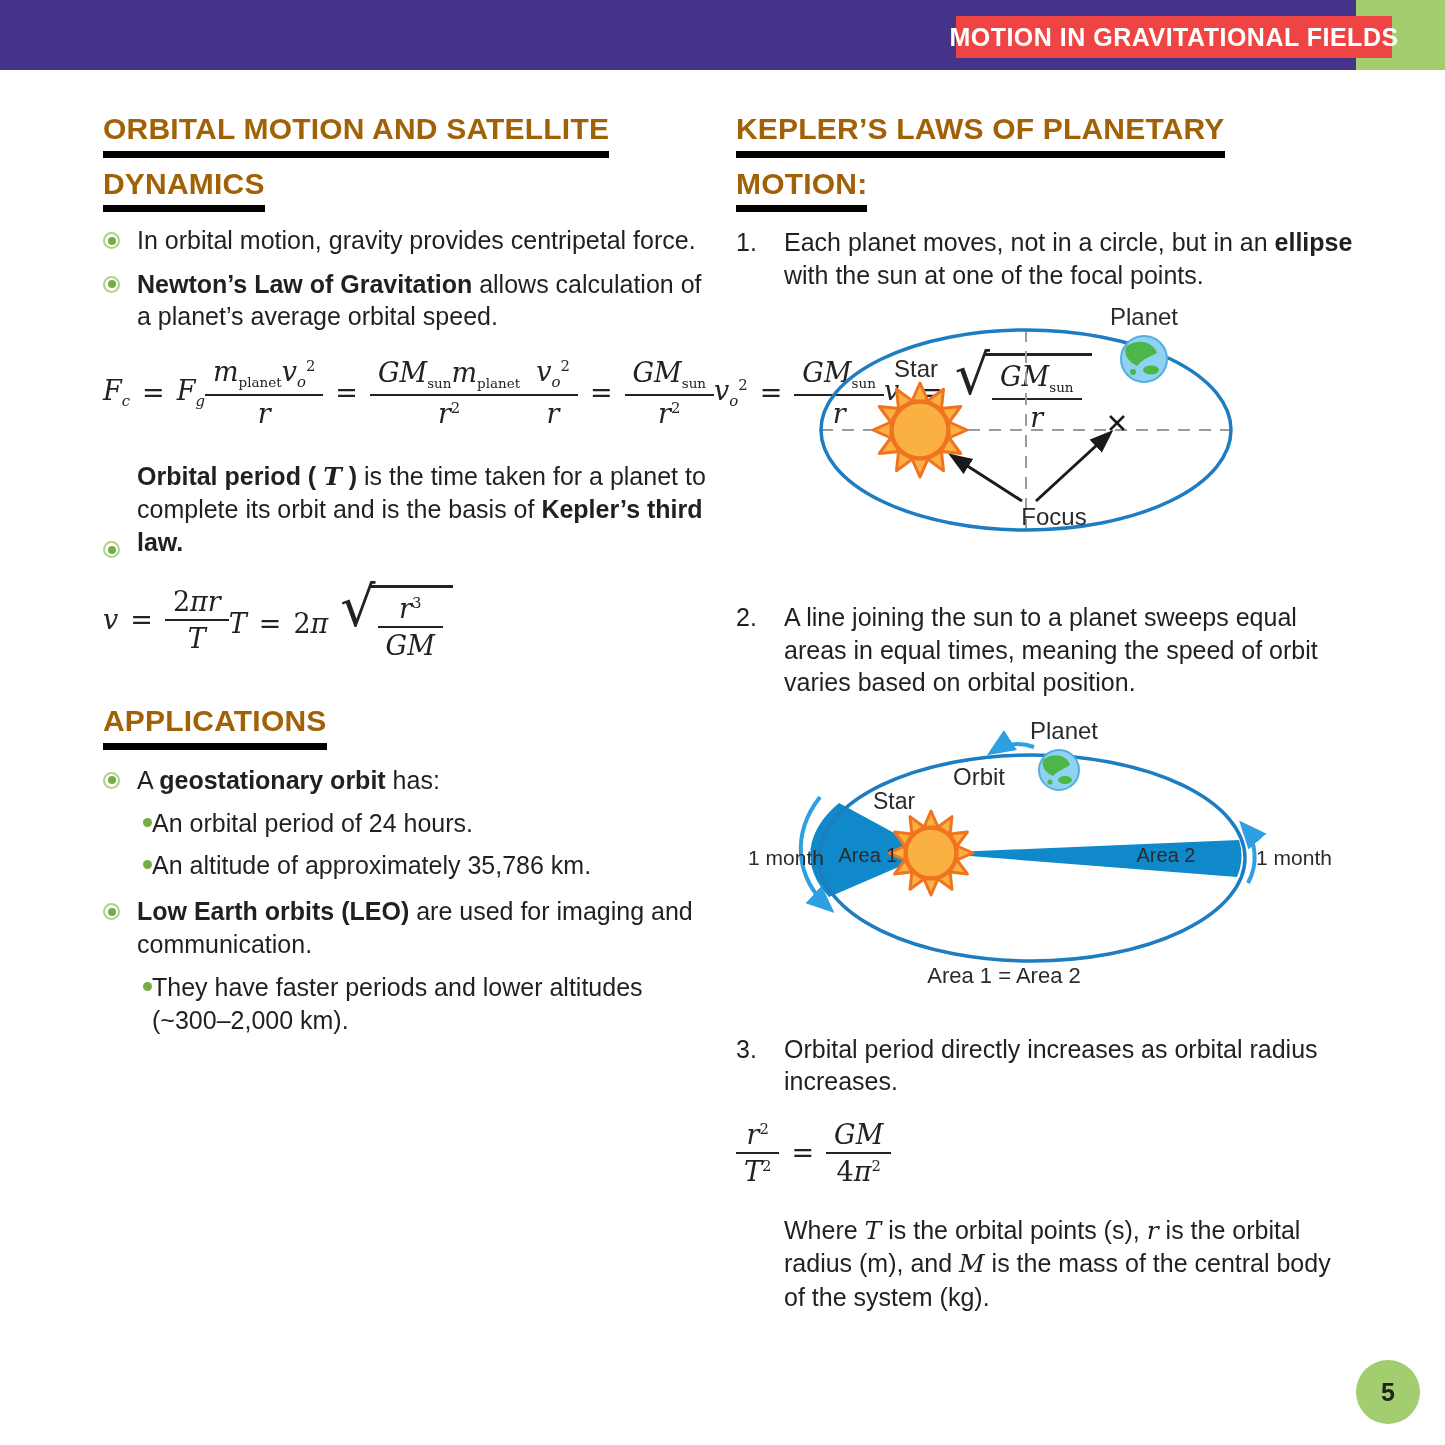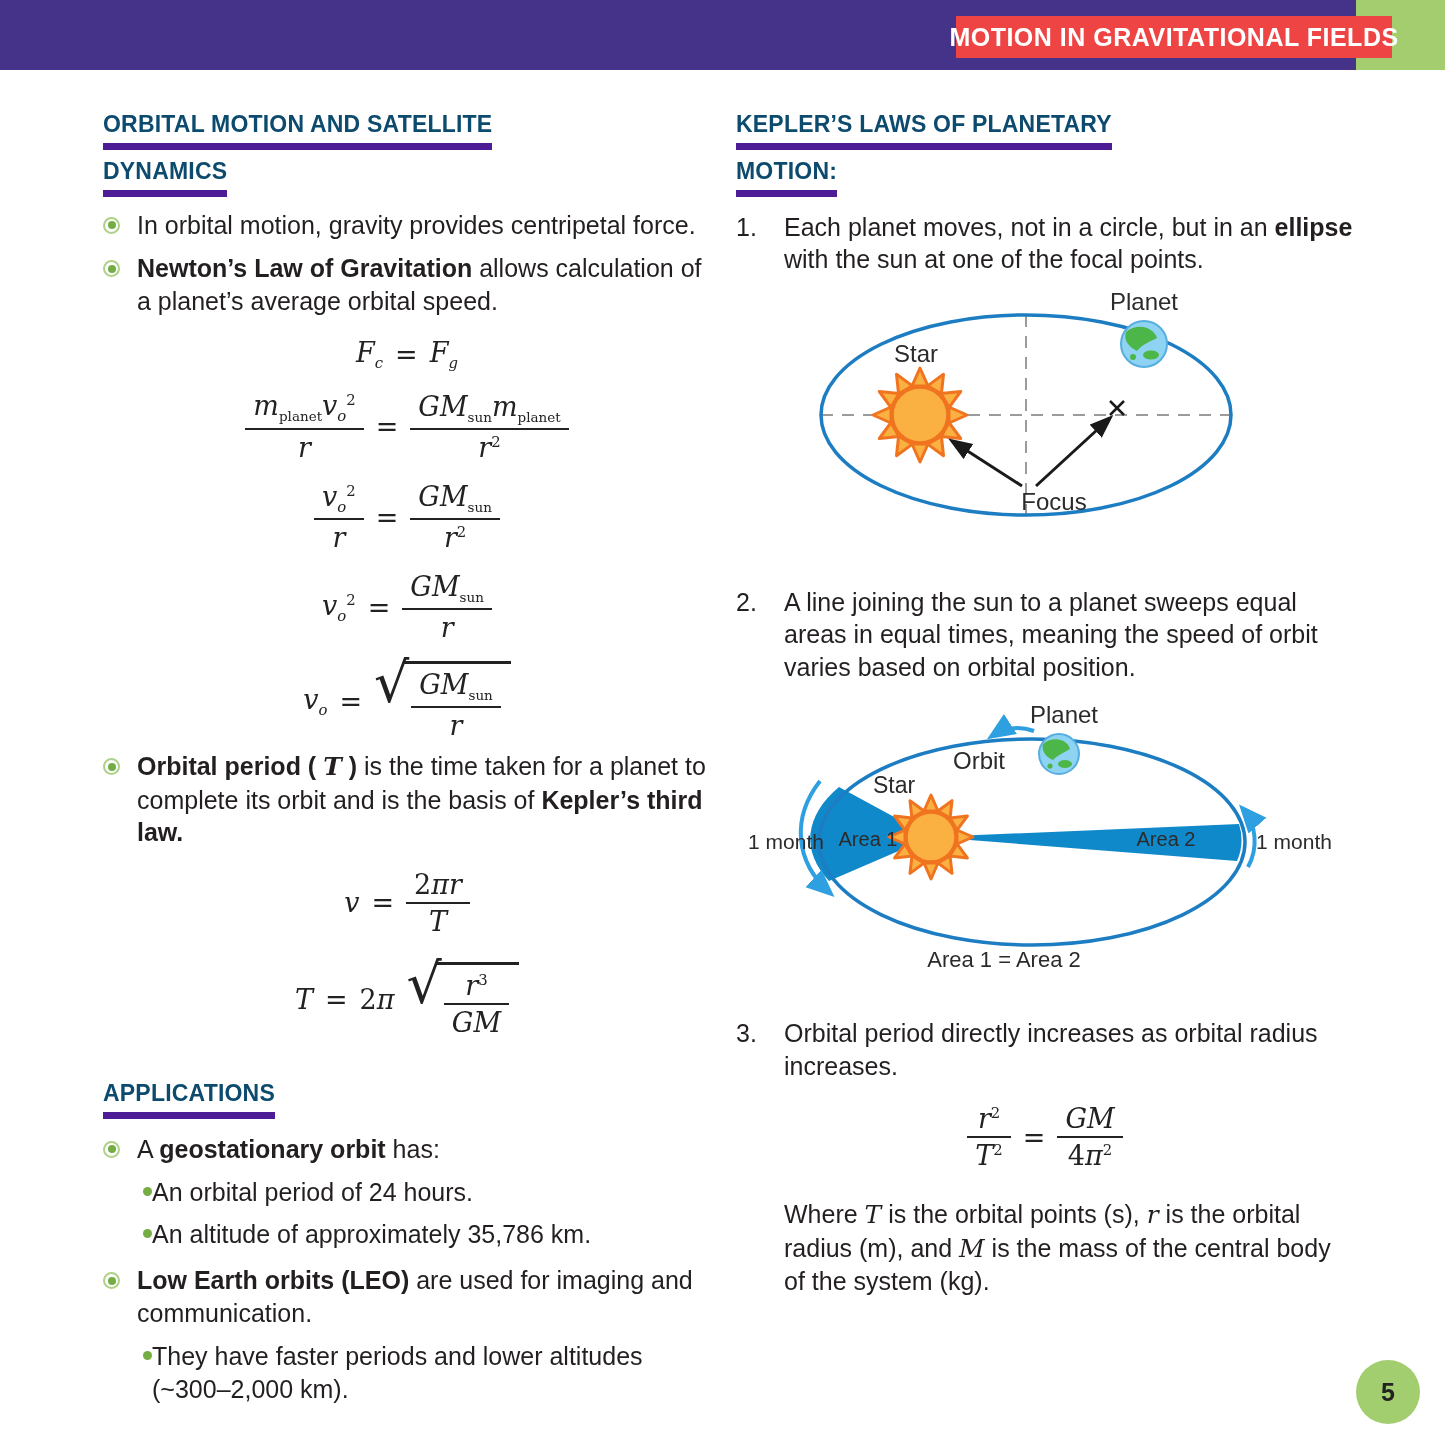--- a/index.html
+++ b/index.html
@@ -14,38 +14,38 @@
     position:absolute;top:16px;left:956px;width:436px;height:42px;background:#ef4444;
     color:#ffffff;display:flex;align-items:center;justify-content:center;
     font-weight:700;font-size:25px;letter-spacing:.5px;white-space:nowrap;
   }
   
   .col-left{position:absolute;left:103px;top:112px;width:608px;}
   .col-right{position:absolute;left:736px;top:112px;width:618px;}
   
   .h-line{display:block;margin-bottom:9px;}
   .h-underline{
-    display:inline-block;font-size:23px;font-weight:800;letter-spacing:.2px;line-height:1.12;
-    padding-bottom:5px;border-bottom:7px solid #4c1d95;color:#0c4a6e;
+    display:inline-block;font-size:30px;font-weight:800;letter-spacing:.2px;line-height:1.12;
+    padding-bottom:5px;border-bottom:7px solid #000000;color:#a16207;
   }
   
   .txt{font-size:25px;line-height:1.3;}
   b{font-weight:700;}
   .imath{font-family:"DejaVu Serif","Liberation Serif",serif;font-style:italic;}
   
   .bullet-item{display:flex;gap:17px;margin-bottom:11px;}
   .bullet-marker{flex:0 0 auto;width:13px;height:13px;margin-top:8px;border:2.5px solid #aed287;border-radius:50%;position:relative;}
   .bullet-marker::after{content:"";position:absolute;inset:2.5px;border-radius:50%;background:#74ad44;}
   .sub-item{display:flex;margin:9px 0 9px 40px;}
   .sub-dot{flex:0 0 auto;width:9px;height:9px;border-radius:50%;background:#74ad44;margin-top:11px;}
   
   .num-item{display:flex;gap:20px;margin-bottom:12px;}
   .num-label{flex:0 0 28px;font-size:25px;line-height:1.3;}
   
-  .eq-stack{display:flex;flex-direction:column;align-items:center;width:100%;}
+  .eq-stack{display:flex;flex-direction:row;align-items:center;width:100%;}
   .equation{
     font-family:"DejaVu Serif","Liberation Serif",serif;font-size:27px;color:#222;
     display:flex;align-items:center;justify-content:center;gap:12px;margin:9px 0;
   }
   .mi{font-style:italic;}
   .mn{font-style:normal;}
   .equation sub{font-size:.55em;font-style:italic;}
   .equation sub.rm{font-style:normal;font-size:.5em;}
   .equation sup{font-size:.55em;font-style:normal;}
   .frac{display:inline-block;text-align:center;line-height:1.15;vertical-align:middle;}
@@ -135,21 +135,21 @@
         <span class="radicand">
           <span class="frac">
             <span class="num"><span class="mi">GM</span><sub class="rm">sun</sub></span>
             <span class="den"><span class="mi">r</span></span>
           </span>
         </span>
       </span>
     </div>
   </div>
 
-  <div class="bullet-item" style="">
+  <div class="bullet-item" style="margin-top:18px;align-items:flex-end;">
     <span class="bullet-marker"></span>
     <span class="txt"><b>Orbital period ( </b><b class="imath">T</b><b> )</b><span> is the time taken for a planet to complete its orbit and is the basis of </span><b>Kepler’s third law.</b></span>
   </div>
 
   <div class="eq-stack">
     <div class="equation">
       <span class="mi">v</span>
       <span class="mn">=</span>
       <span class="frac">
         <span class="num"><span class="mn">2</span><span class="mi">π</span><span class="mi">r</span></span>

